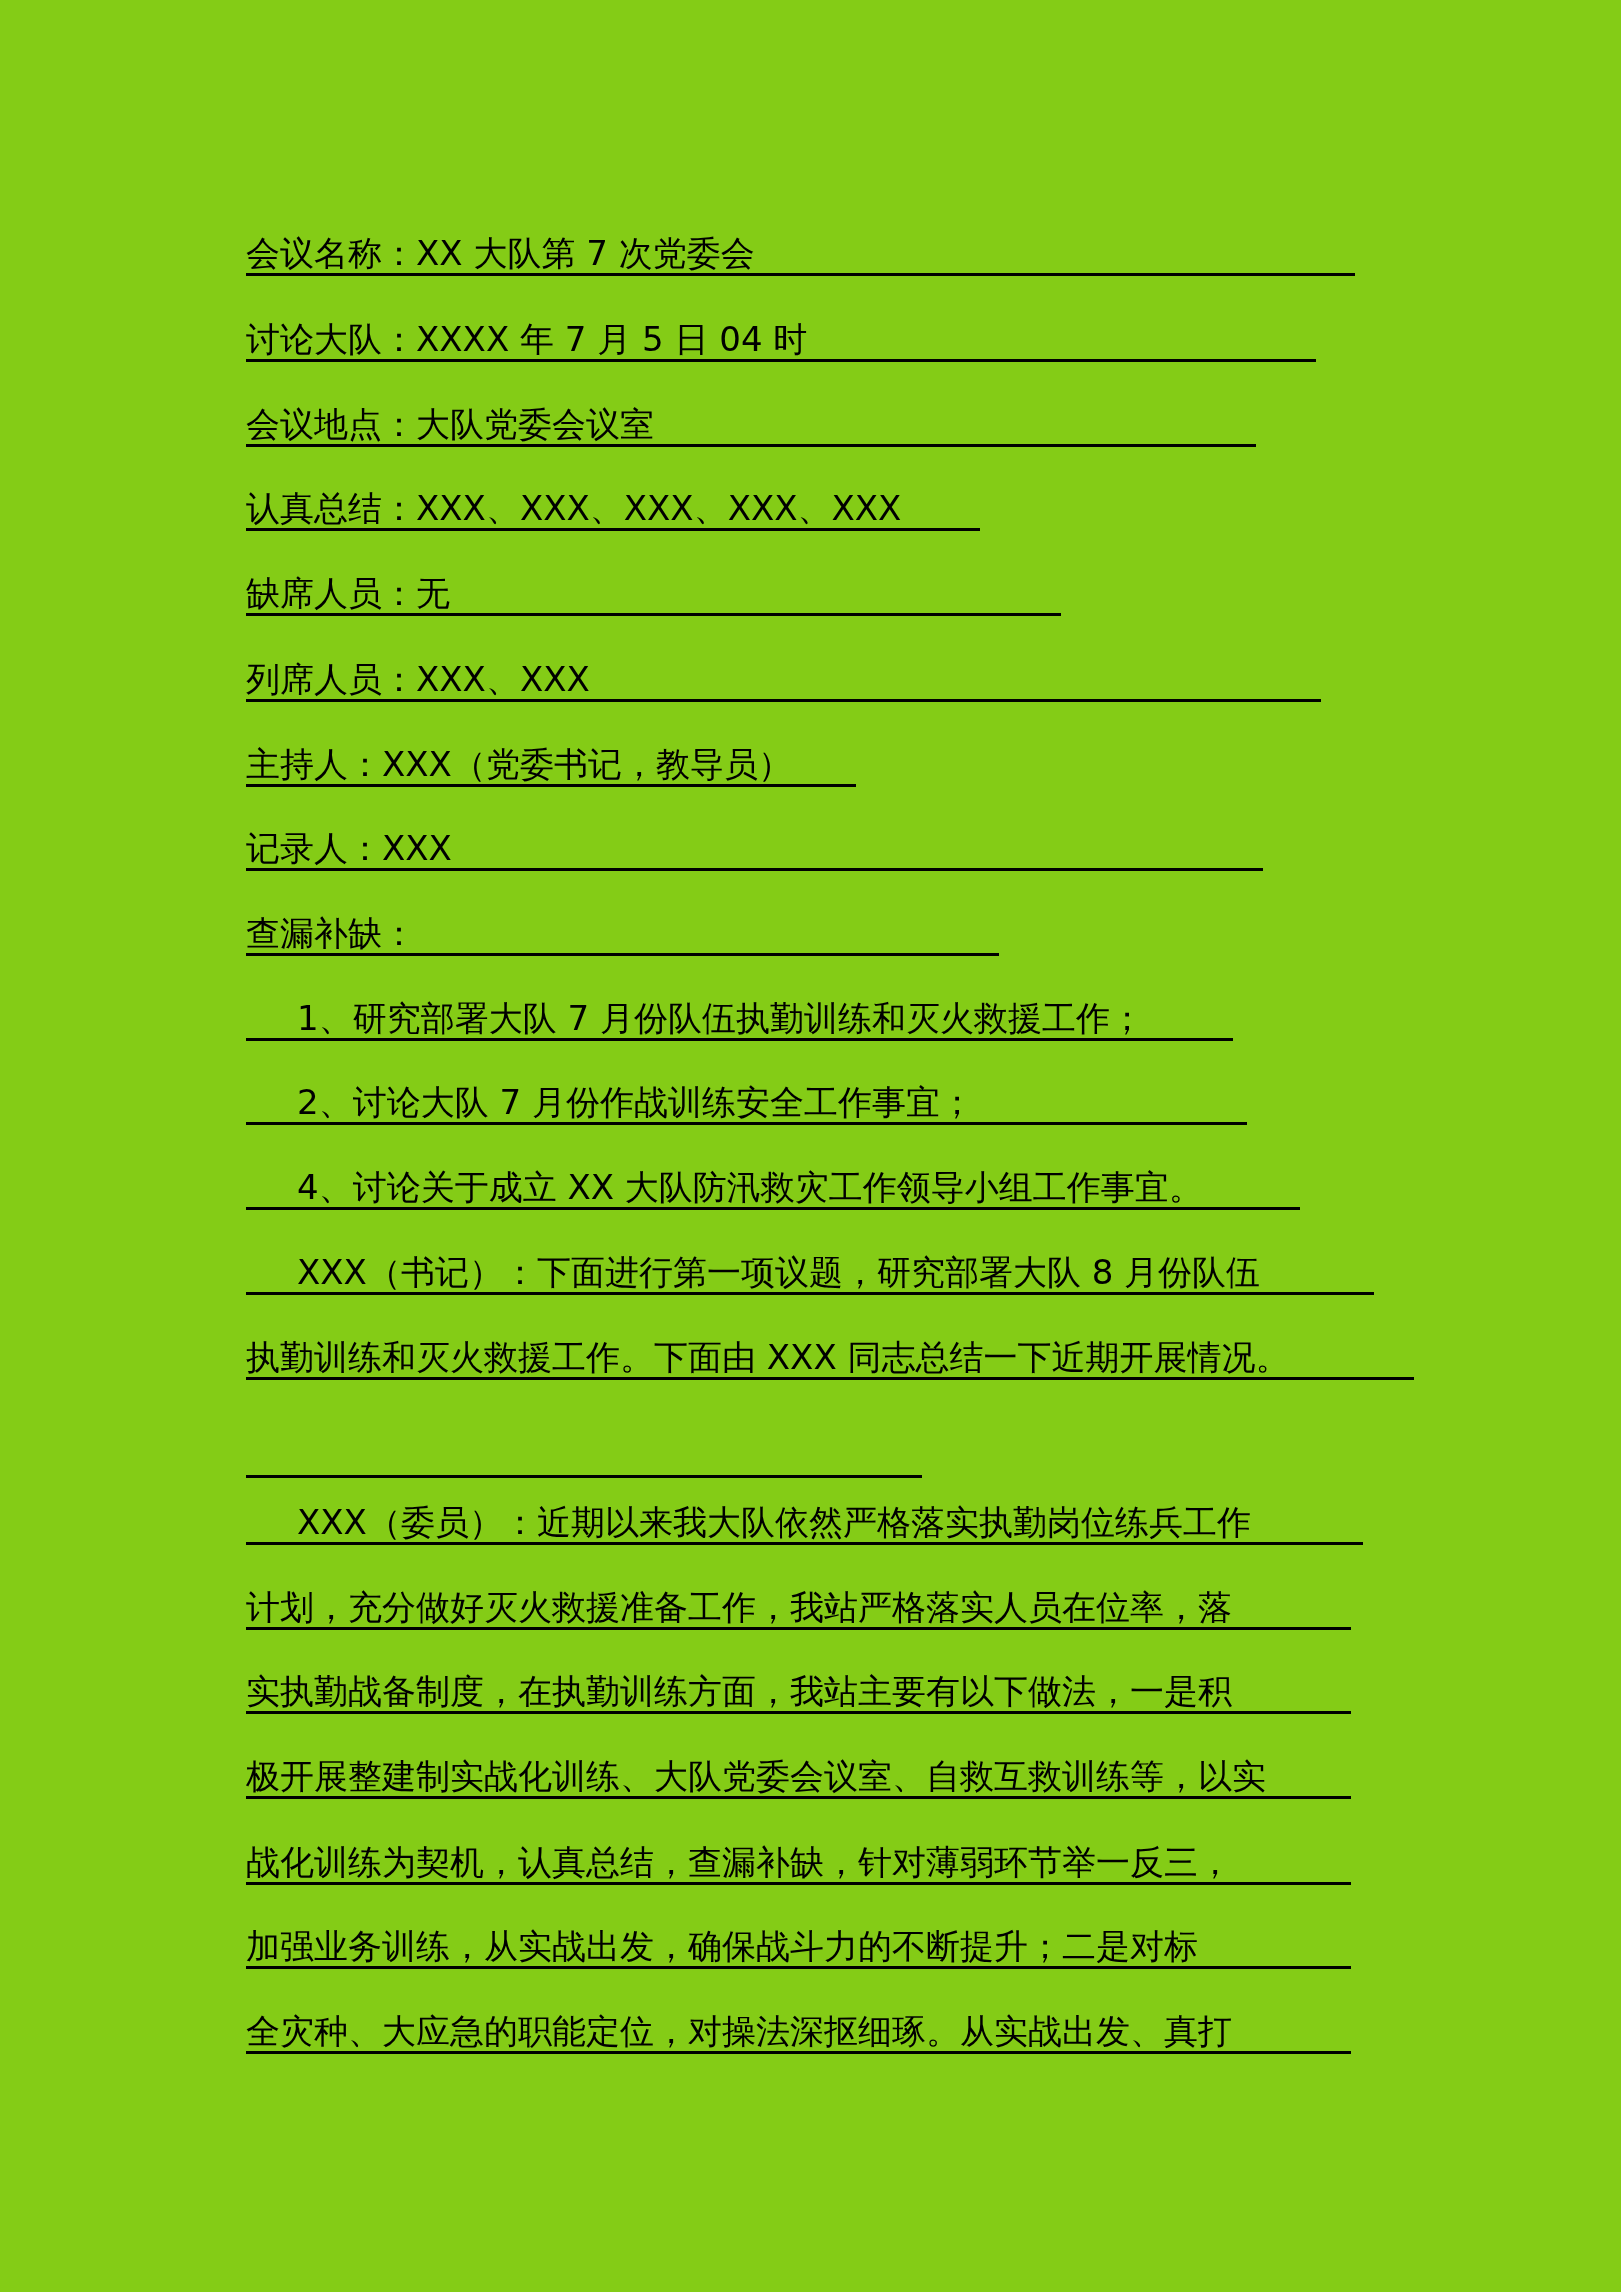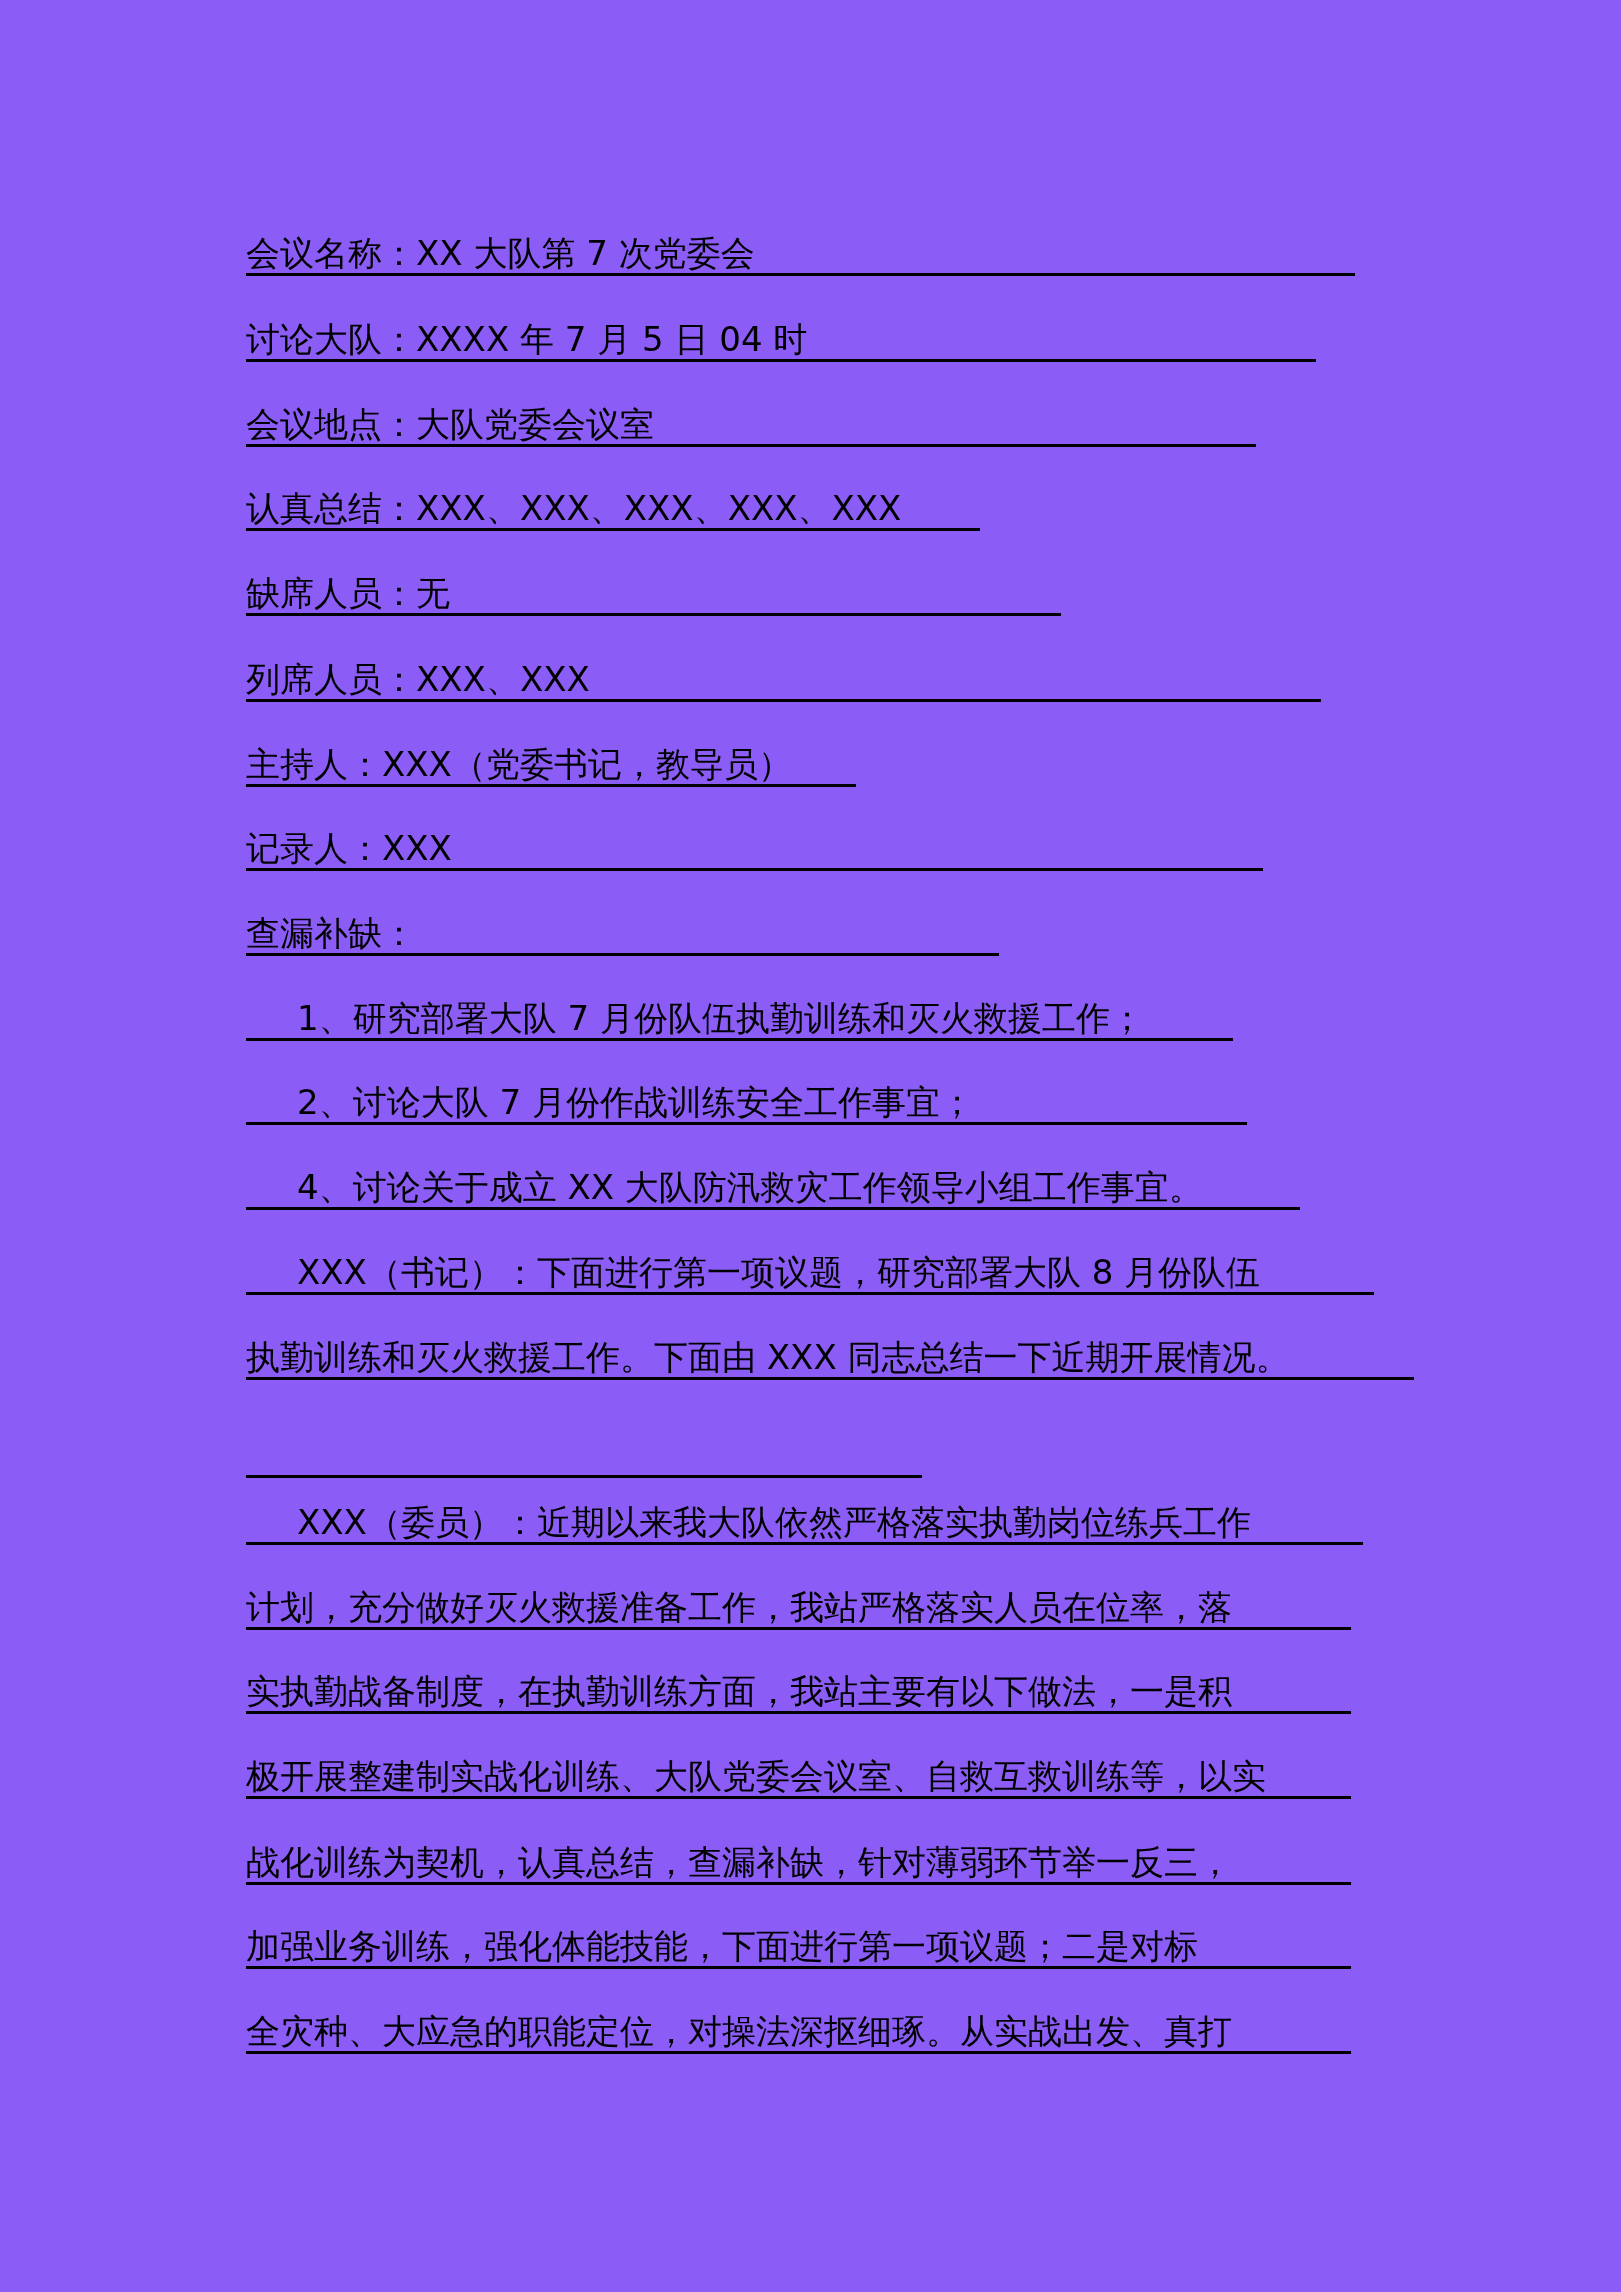--- a/index.html
+++ b/index.html
@@ -14,21 +14,21 @@
       overflow: hidden;
       font-family: "DejaVu Sans", "Liberation Sans", sans-serif;
       color: #000000;
     }
     .page {
       position: absolute;
       left: 0;
       top: 0;
       width: 1621px;
       height: 2293px;
-      background: #8b5cf6;
+      background: #84cc16;
     }
     .line {
       position: absolute;
       left: 246px;
       height: 43px;
       font-size: 34px;
       line-height: 39px;
       white-space: nowrap;
       letter-spacing: 0px;
     }
@@ -145,21 +145,21 @@
     <span class="txt">极开展整建制实战化训练、大队党委会议室、自救互救训练等，以实</span>
     <div class="rule" style="width:1105px;"></div>
   </div>
 
   <div class="line" style="top:1843px;">
     <span class="txt">战化训练为契机，认真总结，查漏补缺，针对薄弱环节举一反三，</span>
     <div class="rule" style="width:1105px;"></div>
   </div>
 
   <div class="line" style="top:1927px;">
-    <span class="txt">加强业务训练，强化体能技能，下面进行第一项议题；二是对标</span>
+    <span class="txt">加强业务训练，从实战出发，确保战斗力的不断提升；二是对标</span>
     <div class="rule" style="width:1105px;"></div>
   </div>
 
   <div class="line" style="top:2012px;">
     <span class="txt">全灾种、大应急的职能定位，对操法深抠细琢。从实战出发、真打</span>
     <div class="rule" style="width:1105px;"></div>
   </div>
 
 </div>
 

